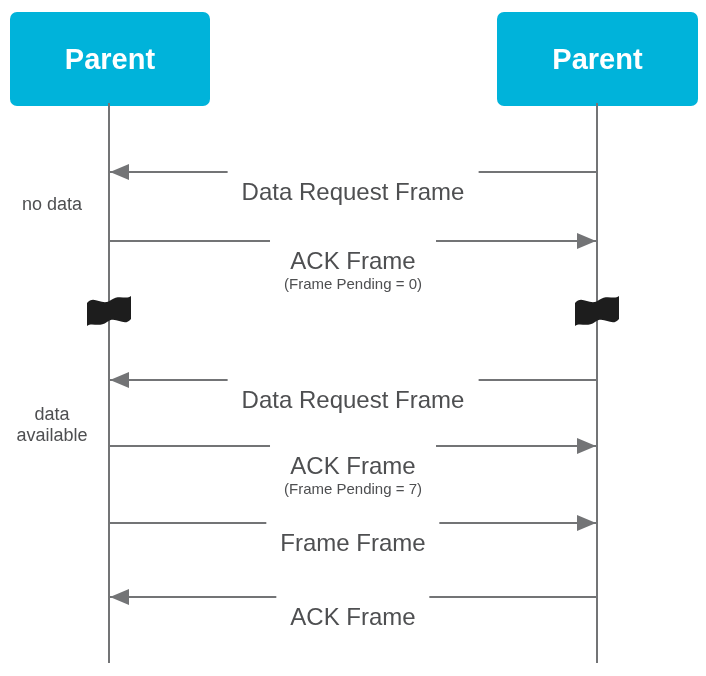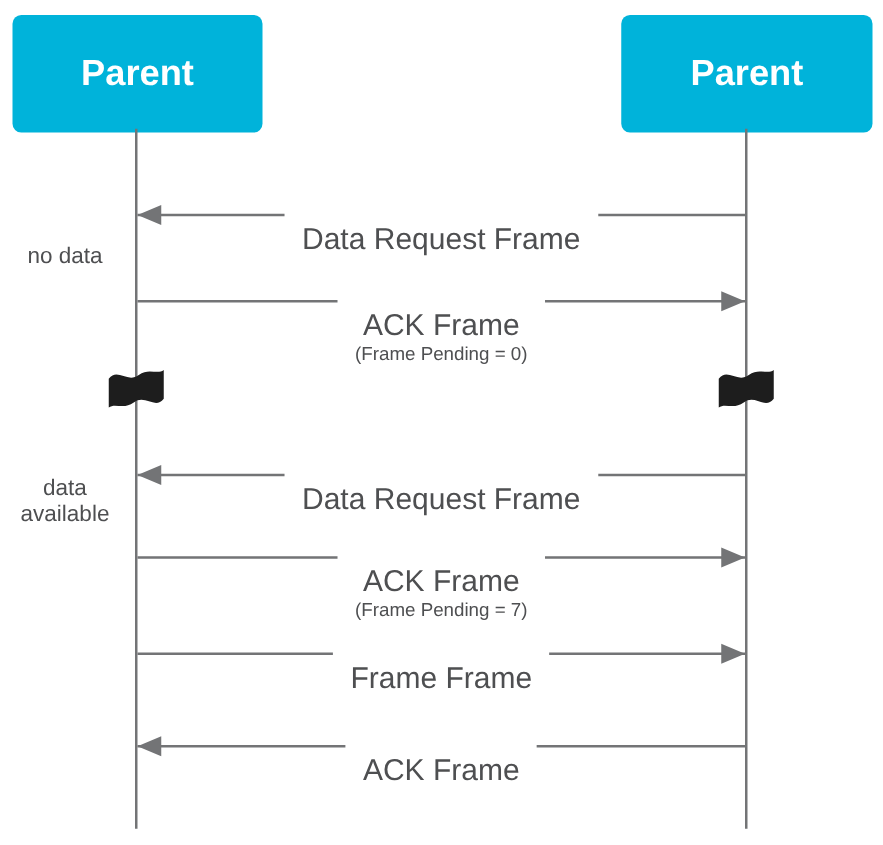--- a/index.html
+++ b/index.html
@@ -65,21 +65,21 @@
     margin-top:-2px;
   }
   .msg .sublabel:empty{display:none;}
   
   .note{
     position:absolute;left:0;width:104px;
     text-align:center;
     font-size:18px;line-height:21px;color:var(--msg-text);
   }
   .note.no-data{top:194px;}
-  .note.data-available{top:380px;}
+  .note.data-available{top:404px;}
   
   .flag{
     position:absolute;width:48px;height:40px;top:291px;
   }
   .flag.parent{left:85px;}
   .flag.child{left:573px;}
   .flag svg{display:block;width:100%;height:100%;}
   .flag path{fill:var(--flag);}
 </style>
 </head>

